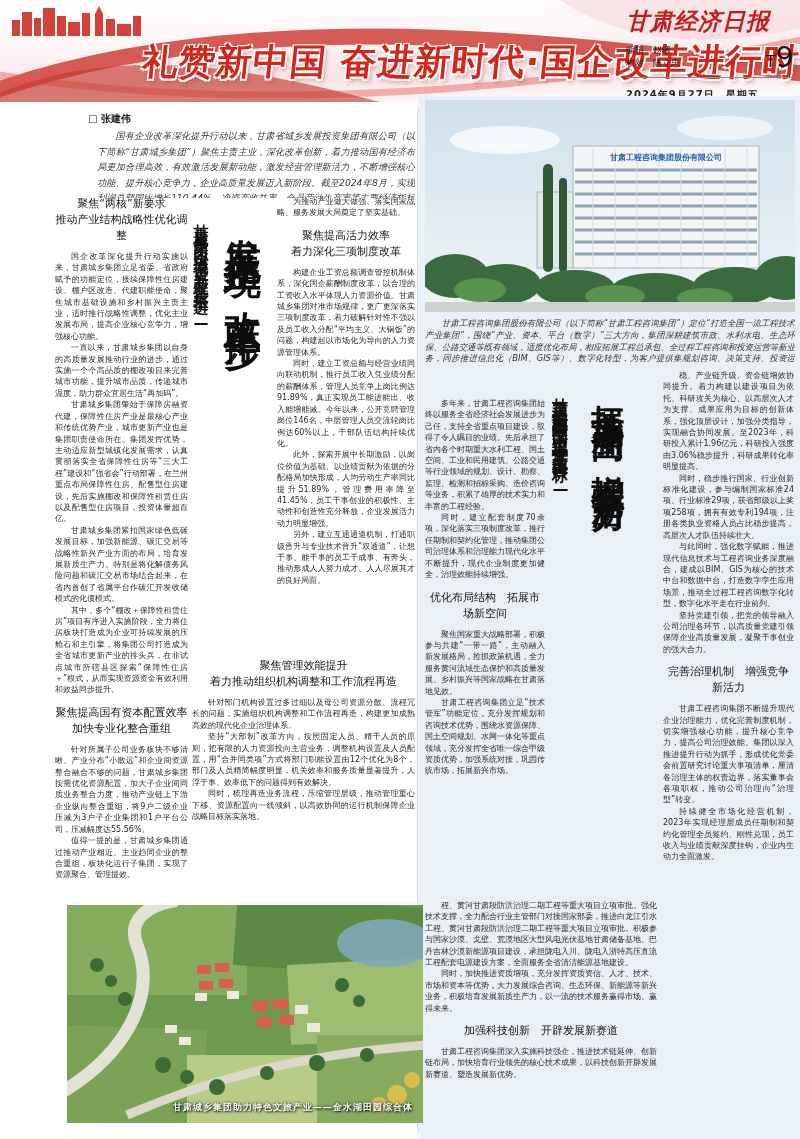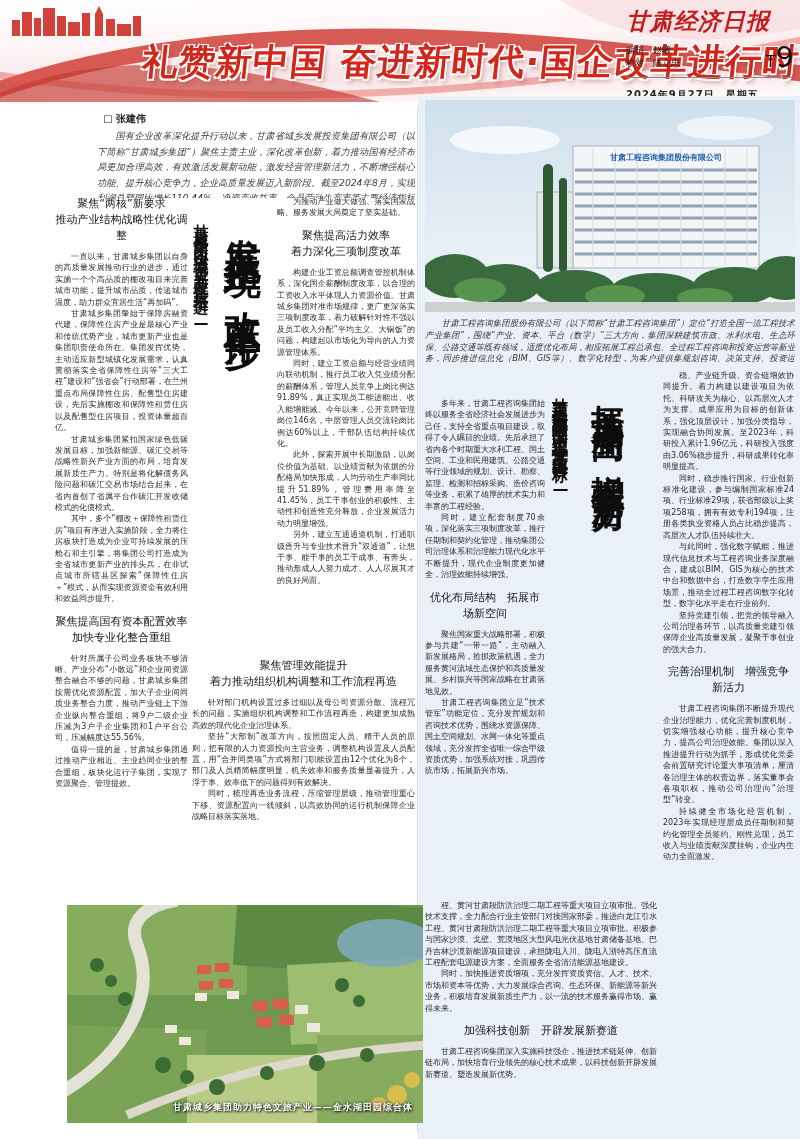--- a/index.html
+++ b/index.html
@@ -87,30 +87,31 @@
         </div>
         <div class="mast-pageno"><span class="t">T</span><span class="n">9</span></div>
       </div>
       <div class="mast-date">2024年9月27日　星期五</div>
     </div>
   </div>
 
   <div class="abs right-bg"></div>
   <div class="abs divider-v"></div>
 
-  <div class="abs author" style="left:103px;top:112px;">□ 张建伟</div>
+  <div class="abs author" style="left:88px;top:112px;">□ 张建伟</div>
 
   <div class="abs intro colbox" style="left:97px;top:128px;width:318px;height:70px;">
     <p>国有企业改革深化提升行动以来，甘肃省城乡发展投资集团有限公司（以下简称“甘肃城乡集团”）聚焦主责主业，深化改革创新，着力推动国有经济布局更加合理高效，有效激活发展新动能，激发经营管理新活力，不断增强核心功能、提升核心竞争力，企业高质量发展迈入新阶段。截至2024年8月，实现利润总额同比增长110.44%，净资产收益率、全员劳动生产率等主要经济指标同比都有明显改善。</p>
   </div>
 
   <div class="abs colbox" style="left:55px;top:196px;width:133px;height:706px;">
     <div class="subhead" style="margin-top:0;">聚焦“两核”新要求
 推动产业结构战略性优化调整</div>
     <div class="body">
+        <p>国企改革深化提升行动实施以来，甘肃城乡集团立足省委、省政府赋予的功能定位，接续保障性住房建设、棚户区改造、代建职能使命，聚焦城市基础设施和乡村振兴主责主业，适时推行战略性调整，优化主业发展布局，提高企业核心竞争力，增强核心功能。</p>
         <p>一直以来，甘肃城乡集团以自身的高质量发展推动行业的进步，通过实施一个个高品质的棚改项目来完善城市功能，提升城市品质，传递城市温度，助力群众宜居生活“再加码”。</p>
         <p>甘肃城乡集团肇始于保障房融资代建，保障性住房产业是最核心产业和传统优势产业，城市更新产业也是集团职责使命所在。集团发挥优势，主动适应新型城镇化发展需求，认真贯彻落实全省保障性住房等“三大工程”建设和“强省会”行动部署，在兰州重点布局保障性住房、配售型住房建设，先后实施棚改和保障性租赁住房以及配售型住房项目，投资体量超百亿。</p>
         <p>甘肃城乡集团紧扣国家绿色低碳发展目标，加强新能源、碳汇交易等战略性新兴产业方面的布局，培育发展新质生产力。特别是将化解债务风险问题和碳汇交易市场结合起来，在省内首创了省属平台作碳汇开发收储模式的化债模式。</p>
         <p>其中，多个“棚改＋保障性租赁住房”项目有序进入实施阶段，全力将住房板块打造成为企业可持续发展的压舱石和主引擎，将集团公司打造成为全省城市更新产业的排头兵，在非试点城市所辖县区探索“保障性住房＋”模式，从而实现资源资金有效利用和效益同步提升。</p>
       </div>
     <div class="subhead">聚焦提高国有资本配置效率
 加快专业化整合重组</div>
     <div class="body">
         <p>针对所属子公司业务板块不够清晰、产业分布“小散远”和企业间资源整合融合不够的问题，甘肃城乡集团按需优化资源配置，加大子企业间同质业务整合力度，推动产业链上下游企业纵向整合重组，将9户二级企业压减为3户子企业集团和1户平台公司，压减幅度达55.56%。</p>
         <p>值得一提的是，甘肃城乡集团通过推动产业相近、主业趋同企业的整合重组，板块化运行子集团，实现了资源聚合、管理提效。</p>

